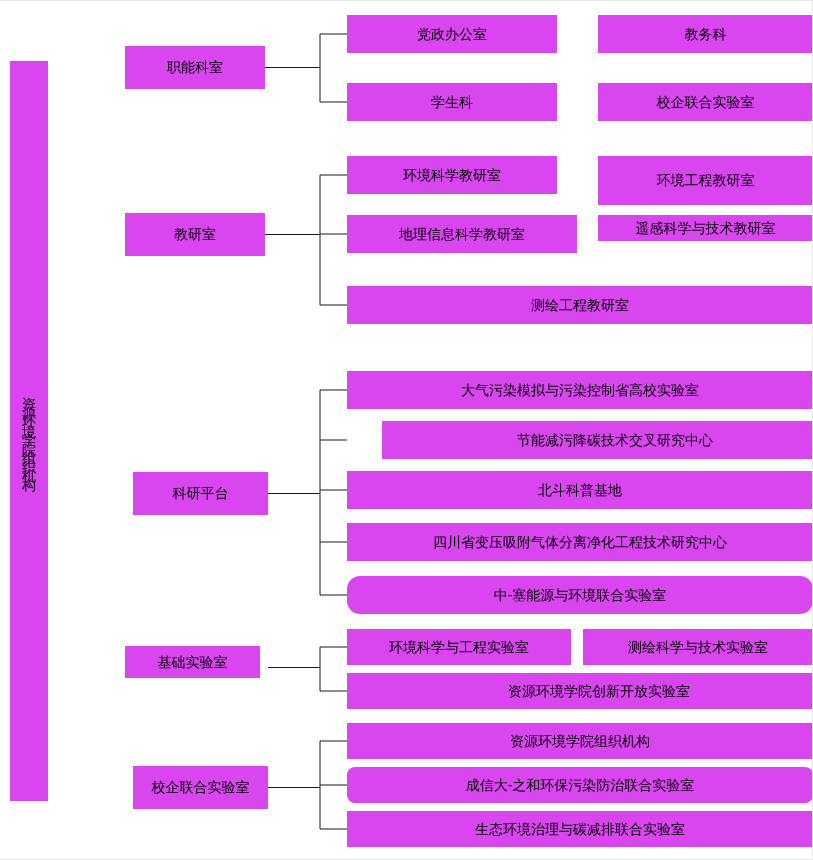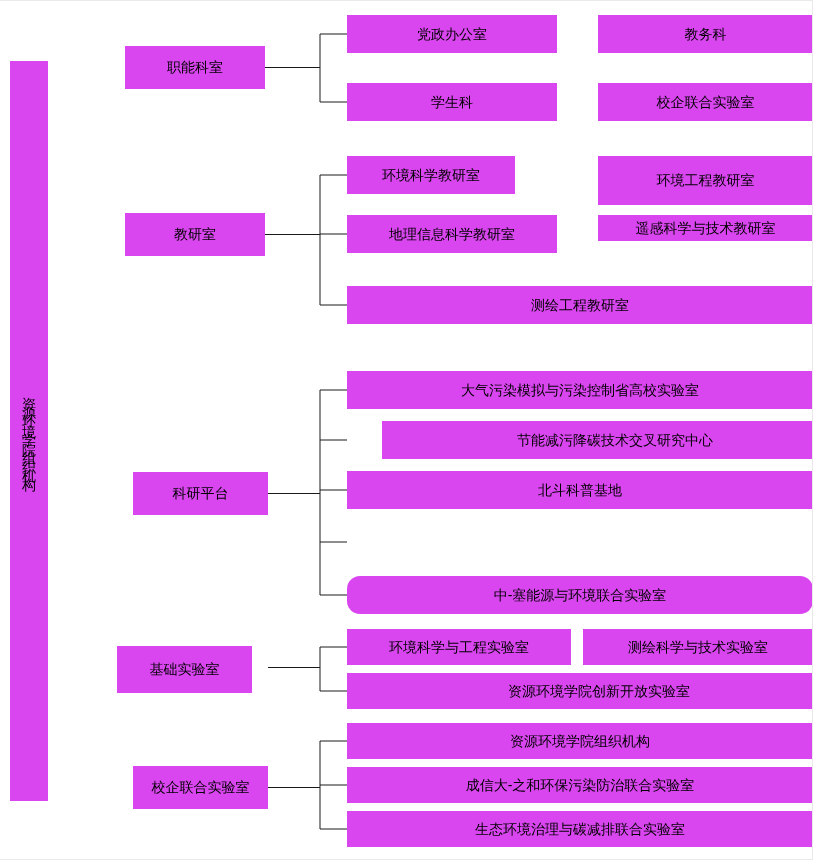--- a/index.html
+++ b/index.html
@@ -60,40 +60,41 @@
     <line x1="320" y1="828" x2="347" y2="828"></line>
   </svg>
 
   <div class="box root" style="left:10px;top:60px;width:38px;height:740px;">
     <span class="vtext">资源环境学院组织机构</span>
   </div>
 
   <div class="box cat" style="left:125px;top:45px;width:140px;height:43px;">职能科室</div>
   <div class="box cat" style="left:125px;top:212px;width:140px;height:43px;">教研室</div>
   <div class="box cat" style="left:133px;top:471px;width:135px;height:43px;">科研平台</div>
-  <div class="box cat" style="left:117px;top:645px;width:135px;height:47px;">基础实验室</div>
+  <div class="box cat" style="left:125px;top:645px;width:135px;height:32px;">基础实验室</div>
   <div class="box cat" style="left:133px;top:765px;width:135px;height:43px;">校企联合实验室</div>
 
   <div class="box" style="left:347px;top:14px;width:210px;height:38px;">党政办公室</div>
   <div class="box" style="left:598px;top:14px;width:215px;height:38px;">教务科</div>
   <div class="box" style="left:347px;top:82px;width:210px;height:38px;">学生科</div>
   <div class="box" style="left:598px;top:82px;width:215px;height:38px;">校企联合实验室</div>
 
-  <div class="box" style="left:347px;top:155px;width:168px;height:38px;">环境科学教研室</div>
+  <div class="box" style="left:347px;top:155px;width:210px;height:38px;">环境科学教研室</div>
   <div class="box" style="left:598px;top:155px;width:215px;height:49px;">环境工程教研室</div>
-  <div class="box" style="left:347px;top:214px;width:210px;height:38px;">地理信息科学教研室</div>
+  <div class="box" style="left:347px;top:214px;width:230px;height:38px;">地理信息科学教研室</div>
   <div class="box" style="left:598px;top:214px;width:215px;height:26px;">遥感科学与技术教研室</div>
   <div class="box" style="left:347px;top:285px;width:466px;height:38px;">测绘工程教研室</div>
 
   <div class="box" style="left:347px;top:370px;width:466px;height:38px;">大气污染模拟与污染控制省高校实验室</div>
   <div class="box" style="left:347px;top:420px;width:466px;height:38px;margin-left:35px;">节能减污降碳技术交叉研究中心</div>
   <div class="box" style="left:347px;top:470px;width:466px;height:38px;">北斗科普基地</div>
+  <div class="box" style="left:347px;top:522px;width:466px;height:38px;">四川省变压吸附气体分离净化工程技术研究中心</div>
   <div class="box" style="left:347px;top:575px;width:466px;height:38px;border-radius:13px;">中-塞能源与环境联合实验室</div>
 
   <div class="box" style="left:347px;top:628px;width:224px;height:36px;">环境科学与工程实验室</div>
   <div class="box" style="left:583px;top:628px;width:230px;height:36px;">测绘科学与技术实验室</div>
   <div class="box" style="left:347px;top:672px;width:504px;height:36px;">资源环境学院创新开放实验室</div>
 
   <div class="box" style="left:347px;top:722px;width:466px;height:36px;">资源环境学院组织机构</div>
-  <div class="box" style="left:347px;top:766px;width:466px;height:36px;">成信大-之和环保污染防治联合实验室</div>
+  <div class="box" style="left:347px;top:766px;width:466px;height:36px;border-radius:8px;">成信大-之和环保污染防治联合实验室</div>
   <div class="box" style="left:347px;top:810px;width:466px;height:36px;text-align:center;">生态环境治理与碳减排联合实验室</div>
 
 </div>
 
 </body></html>

